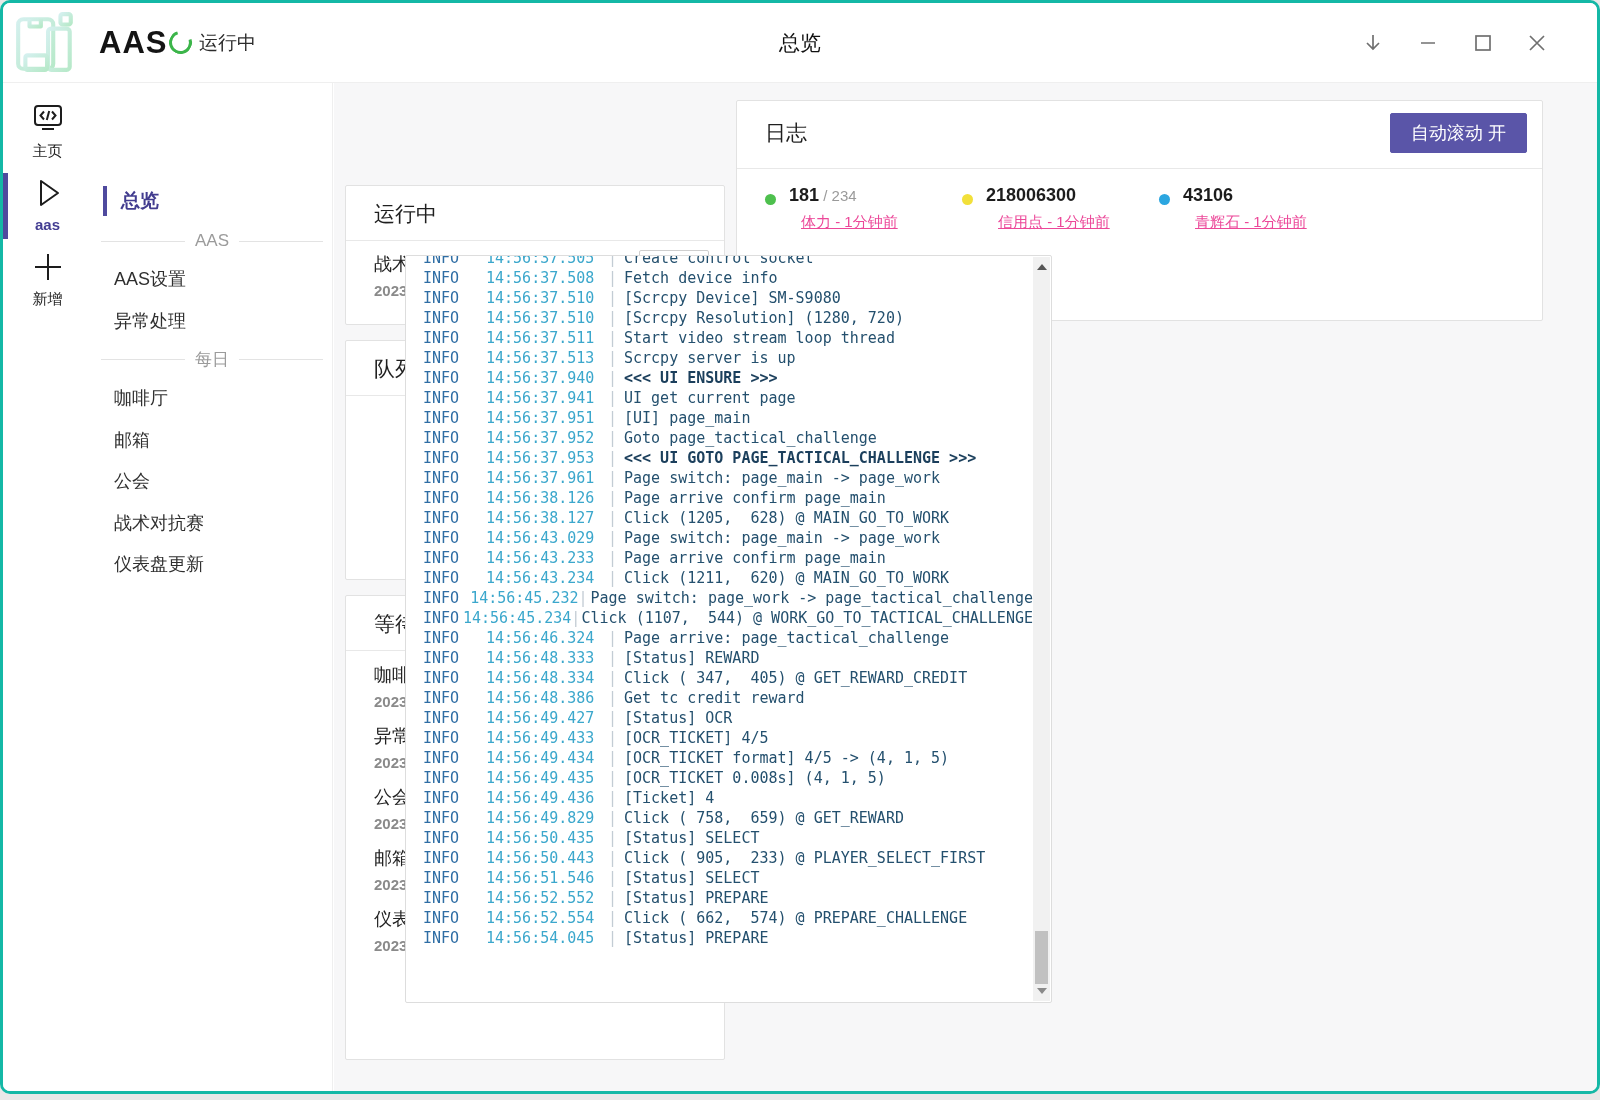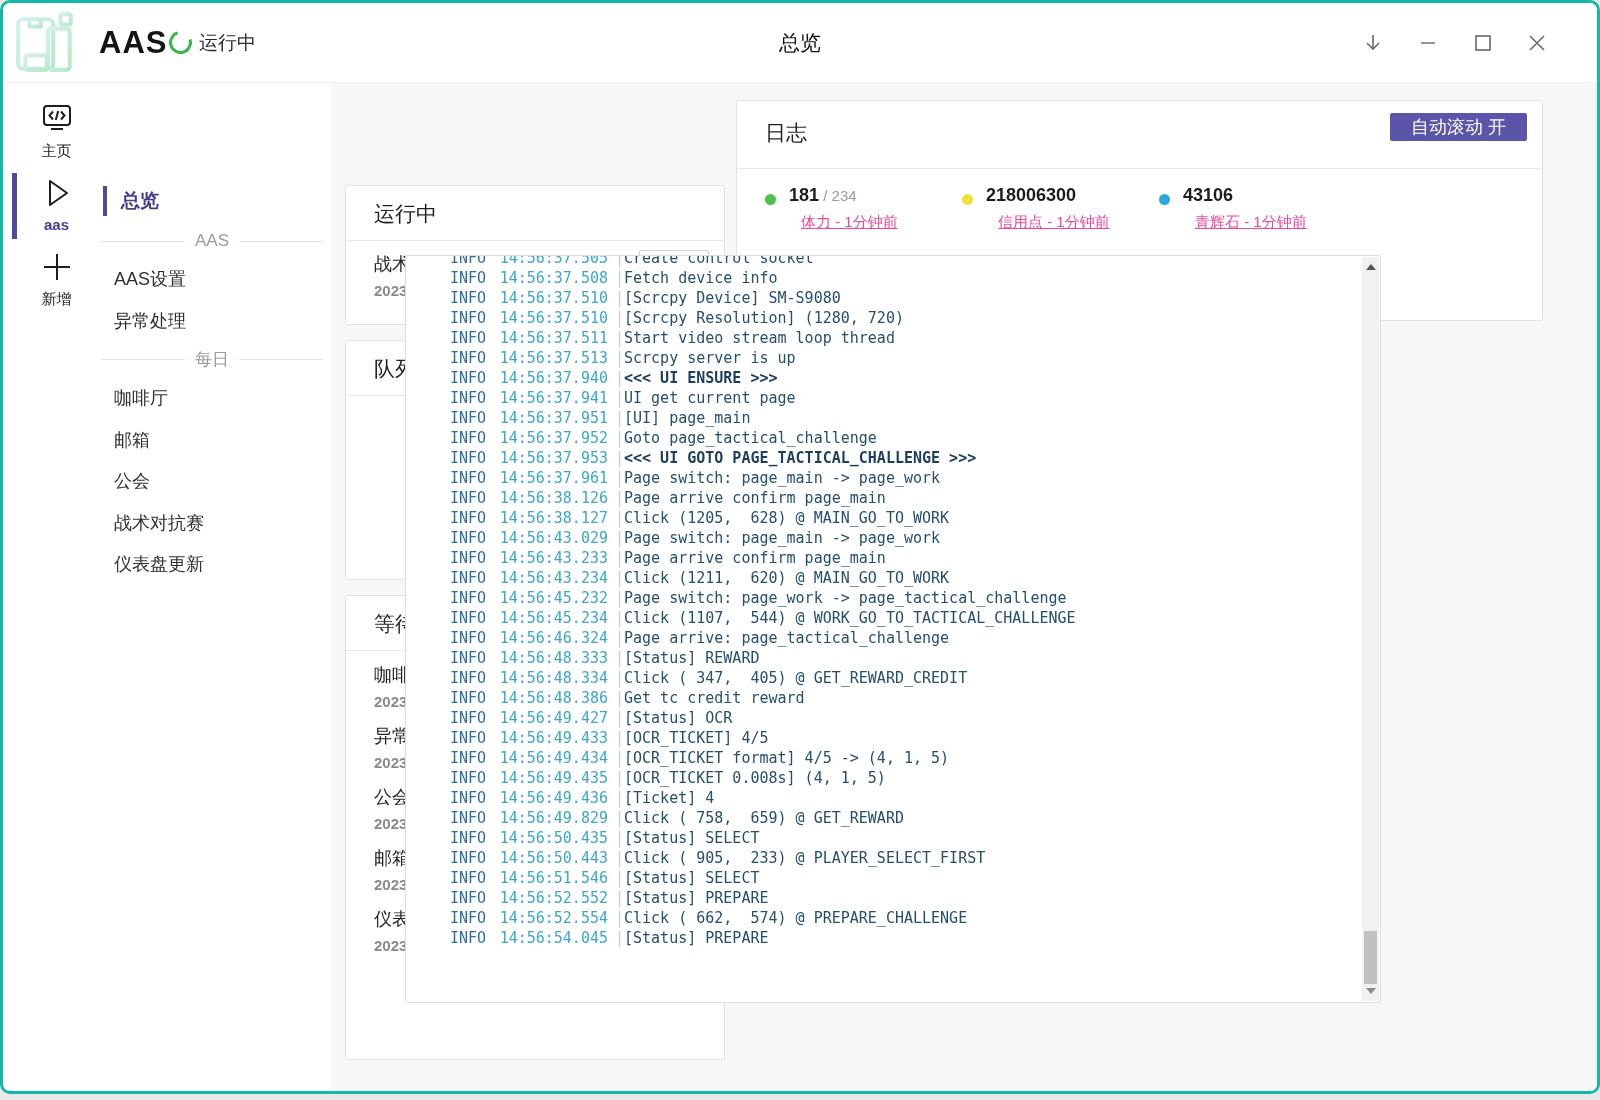--- a/index.html
+++ b/index.html
@@ -11,21 +11,21 @@
   #logo { position:absolute; left:10px; top:7px; width:66px; height:66px; }
   #brand { position:absolute; left:96px; top:0; height:80px; line-height:80px; font-size:31px; font-weight:bold; color:#141414; letter-spacing:1px; }
   #spinner { position:absolute; left:166px; top:28px; width:23px; height:23px; border:3px solid #3cb54a; border-top-color:transparent; border-radius:50%; transform:rotate(28deg); }
   #run-status { position:absolute; left:196px; top:0; height:80px; line-height:80px; font-size:19px; color:#2b2b2b; }
   #page-title { position:absolute; left:0; top:0; width:100%; height:80px; line-height:80px; text-align:center; font-size:21px; color:#111; }
   .win-btn { position:absolute; top:0; width:44px; height:80px; display:flex; align-items:center; justify-content:center; cursor:pointer; }
   .win-btn svg { stroke:#707070; stroke-width:1.7; fill:none; }
   #btn-download { left:1348px; } #btn-min { left:1403px; } #btn-max { left:1458px; } #btn-close { left:1512px; }
 
   
-  #rail { position:absolute; left:9px; top:80px; bottom:0; width:111px; background:#fff; border-right:1px solid #efefef; z-index:4;padding-left:40px; }
+  #rail { position:absolute; left:0; top:80px; bottom:0; width:111px; background:#fff; border-right:1px solid #efefef; z-index:4;padding-left:40px; }
   .rail-item { position:absolute; left:0; width:89px; text-align:center; cursor:pointer; }
   .rail-item svg { stroke:#1d1d1d; stroke-width:2; fill:none; }
   .rail-label { display:block; font-size:15px; color:#1d1d1d; margin-top:3px; }
   .rail-item.active .rail-label { color:#433d92; font-weight:bold; }
   .rail-item.active::before { content:""; position:absolute; left:0; top:-4px; bottom:-6px; width:5px; background:#4f4a9e; }
 
   
   #sidebar { position:absolute; left:89px; top:80px; bottom:0; width:241px; background:#fff; border-right:1px solid #efefef; z-index:4; }
   .side-sel { position:absolute; left:11px; top:102px; height:32px; display:flex; align-items:center; cursor:pointer; }
   .side-sel .bar { width:4px; height:30px; background:#4f4a9e; margin-right:14px; }
@@ -63,29 +63,29 @@
   #card-waiting { left:11px; top:512px; width:380px; height:465px; }
   .wait-item { position:absolute; left:0; right:0; height:61px; }
   .wait-item .task-name { top:0; }
   .wait-item .task-time { top:30px; }
   .wait-item .btn-outline { right:15px; top:-2px; width:70px; height:45px; }
 
   
   #card-log { left:402px; top:17px; width:807px; height:221px; }
   #card-log .card-head { height:68px;font-family:Liberation Mono, monospace; }
   #card-log .card-title { line-height:68px; }
-  #btn-autoscroll { position:absolute; right:15px; top:12px; width:137px; height:28px; background:#5a55a8; border:1px solid #5a55a8; border-radius:2px; color:#fff; font-size:18px; font-family:"Liberation Sans",sans-serif; cursor:pointer; }
+  #btn-autoscroll { position:absolute; right:15px; top:12px; width:137px; height:40px; background:#5a55a8; border:1px solid #5a55a8; border-radius:2px; color:#fff; font-size:18px; font-family:"Liberation Sans",sans-serif; cursor:pointer; }
   .stat { position:absolute; top:84px; }
   .stat .dot { position:absolute; left:0; top:9px; width:11px; height:11px; border-radius:50%; }
   .stat .val-line { position:absolute; left:24px; top:0; white-space:nowrap; font-size:18px; font-weight:bold; color:#1c1c1c; }
   .stat .val-line .total { font-size:15px; font-weight:normal; color:#9a9a9a; }
   .stat .lbl { position:absolute; left:36px; top:28px; white-space:nowrap; font-size:15px; color:#ec4899;text-decoration:underline; }
 
   
-  #log-box { position:absolute; left:402px; top:252px; width:976px; height:748px; background:#fff; border:1px solid #ddd; border-radius:2px; overflow:hidden;text-align:right; }
+  #log-box { position:absolute; left:402px; top:252px; width:647px; height:748px; background:#fff; border:1px solid #ddd; border-radius:2px; overflow:hidden; }
   #log-lines { position:absolute; left:0; top:-8px; right:18px; font-family:"DejaVu Sans Mono", monospace; font-size:15px; line-height:20px; white-space:pre; }
   .log-line { display:flex; }
   .log-line .lvl { width:63px; margin-left:17px; color:#2e6da4; }
   .log-line .ts { width:122px; color:#3ba7cc; }
   .log-line .sep { width:16px; color:#c3ccd4; }
   .log-line .msg { color:#24506e; }
   .log-line.bold .msg { font-weight:bold; color:#1b3f5c; }
 
   
   #log-scrollbar { position:absolute; right:1px; top:1px; bottom:1px; width:17px; background:#f1f1f1; }

